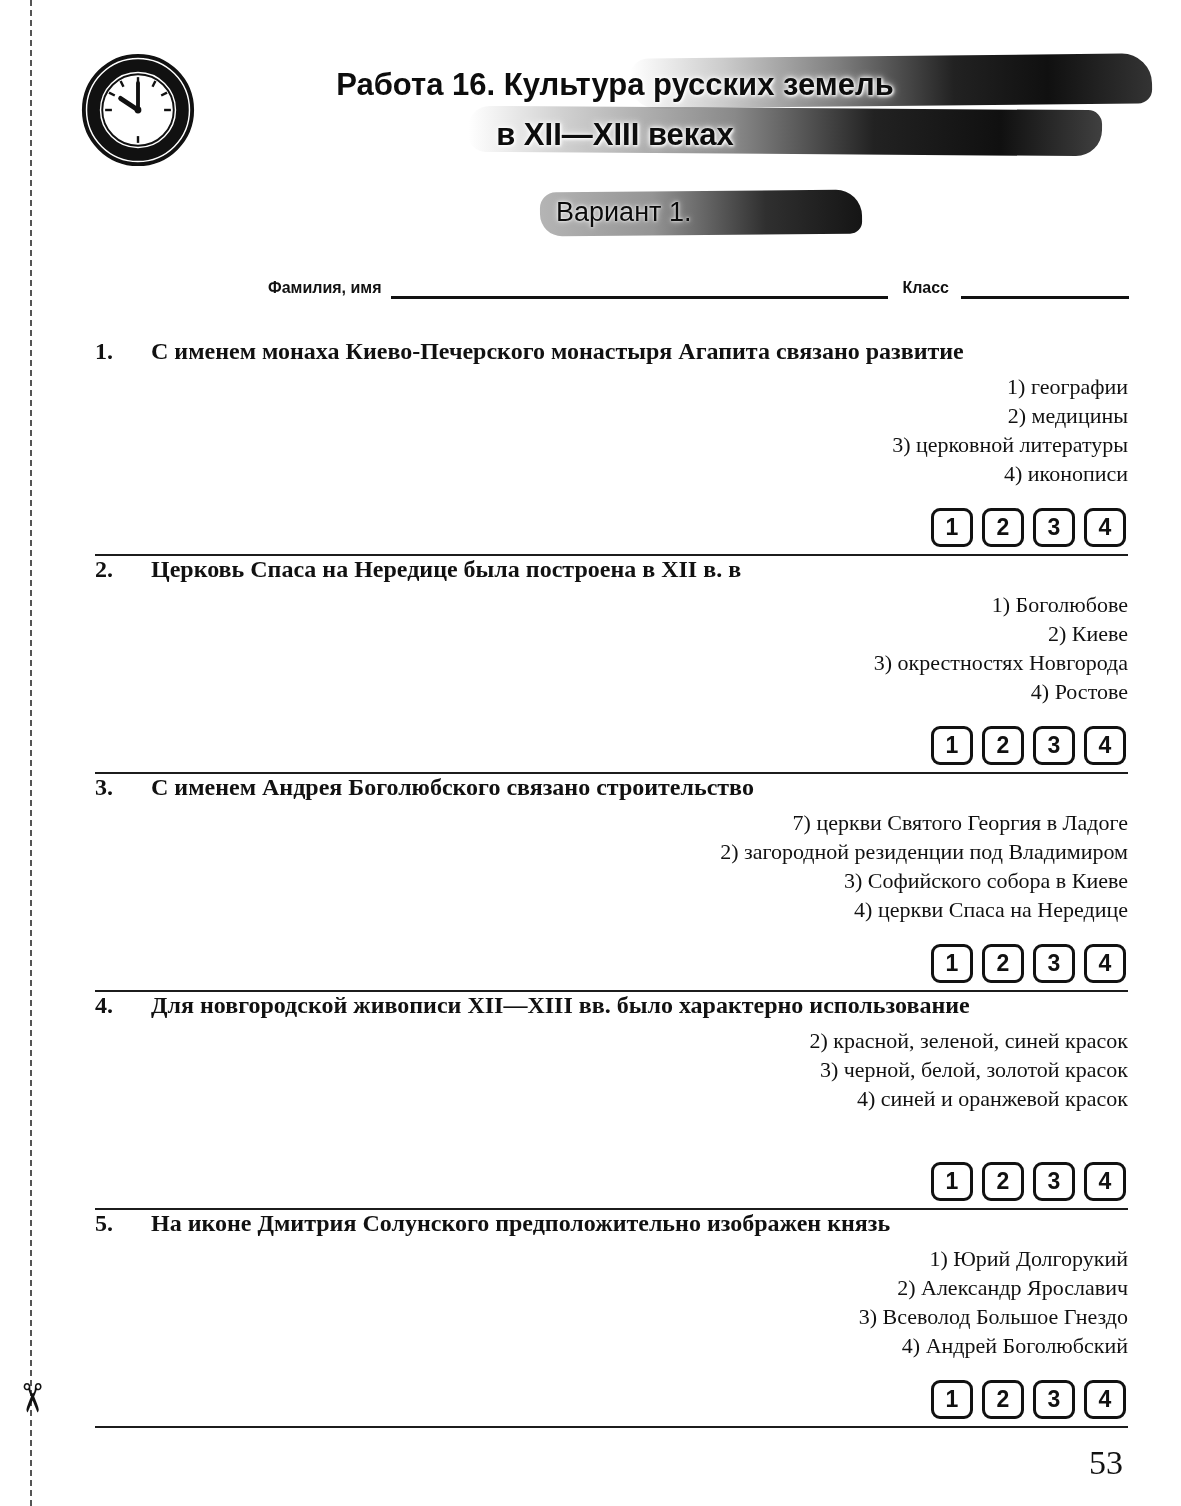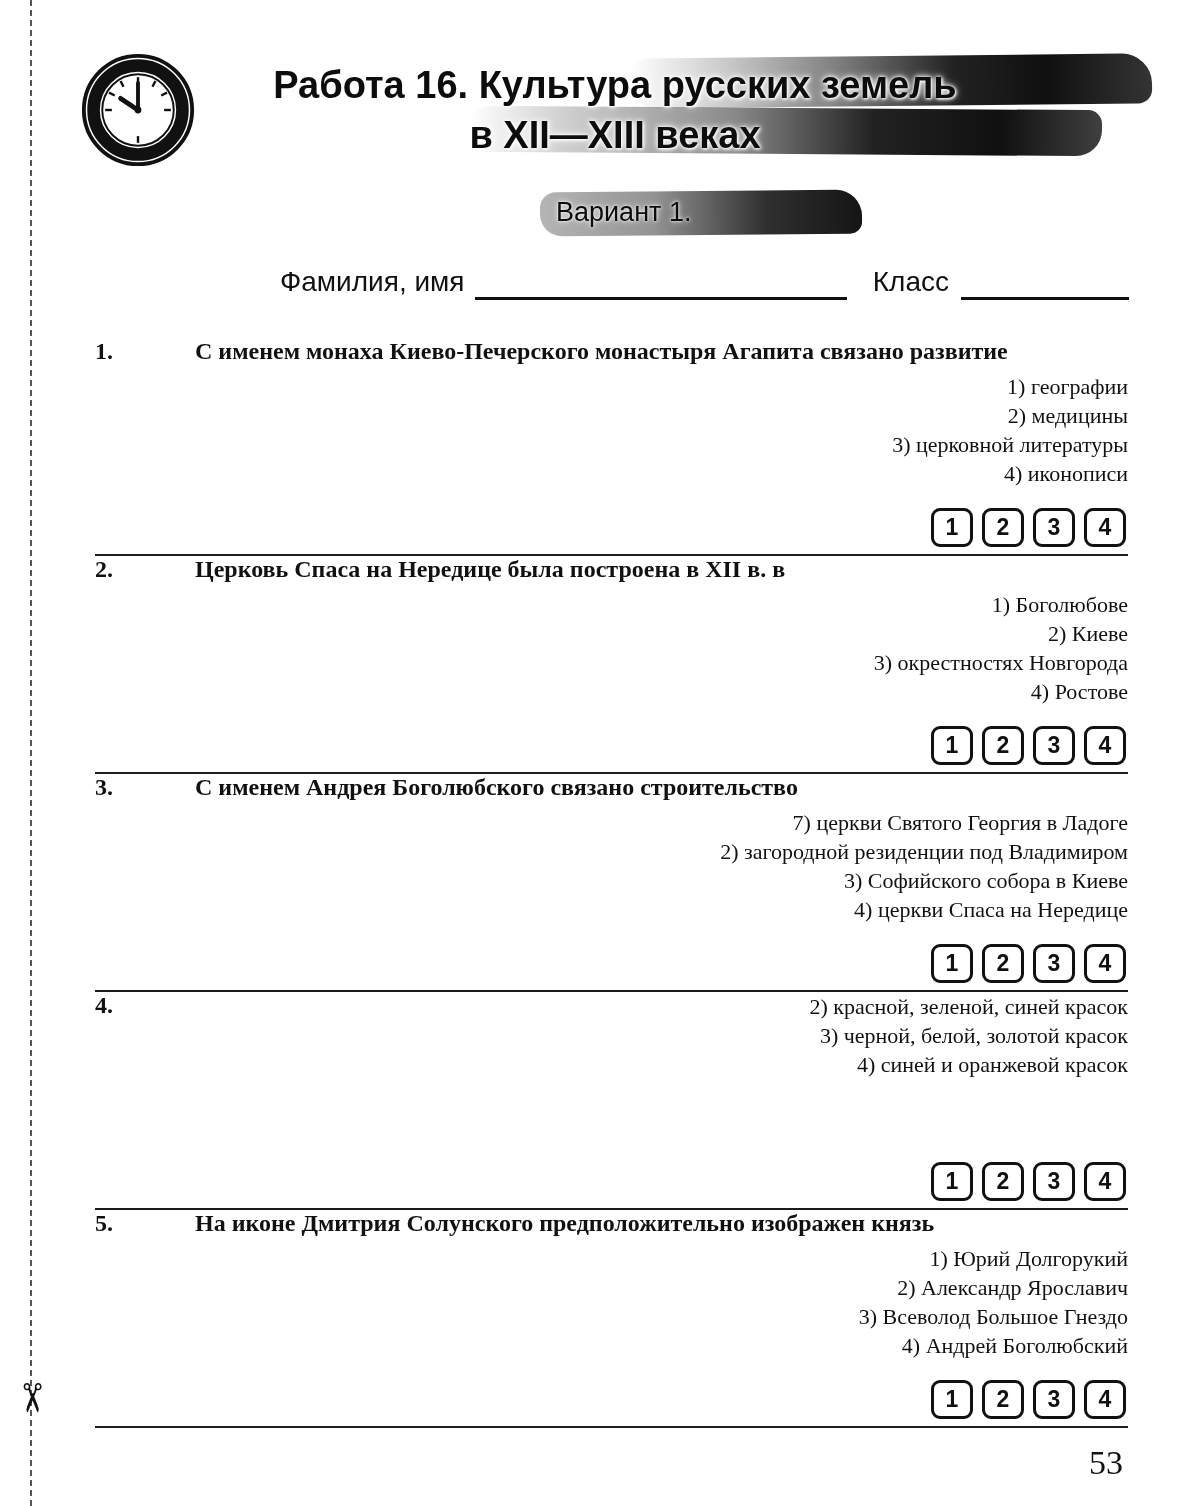--- a/index.html
+++ b/index.html
@@ -21,44 +21,44 @@
   .smear{position:absolute;pointer-events:none;}
   .smear-1{left:630px;top:56px;width:522px;height:50px;border-radius:18px 30px 14px 26px;
     background:linear-gradient(90deg, rgba(20,20,20,0) 0%, rgba(20,20,20,0.22) 18%, rgba(20,20,20,0.55) 40%, rgba(15,15,15,0.92) 62%, #101010 80%, rgba(16,16,16,0.85) 100%);
     transform:rotate(-0.6deg);}
   .smear-2{left:468px;top:108px;width:634px;height:46px;border-radius:22px 14px 26px 18px;
     background:linear-gradient(90deg, rgba(20,20,20,0) 0%, rgba(20,20,20,0.20) 15%, rgba(20,20,20,0.5) 42%, rgba(15,15,15,0.92) 64%, #101010 84%, rgba(16,16,16,0.8) 100%);
     transform:rotate(0.4deg);}
   .title-block{position:absolute;left:250px;top:60px;width:730px;text-align:center;}
   .title-block h1{
     margin:0;font-family:"Liberation Sans",sans-serif;font-weight:700;
-    font-size:38px;line-height:50px;color:#0d0d0d;
+    font-size:31px;line-height:50px;color:#0d0d0d;
     text-shadow:0 0 4px #fff,0 0 8px #fff,1px 1px 3px #fff;
   }
   
   .smear-variant{left:540px;top:191px;width:322px;height:44px;border-radius:16px 26px 12px 22px;
     background:linear-gradient(90deg, rgba(90,90,90,0.45) 0%, rgba(60,60,60,0.55) 35%, rgba(25,25,25,0.9) 70%, #151515 100%);
     transform:rotate(-0.5deg);}
   .variant-label{
     position:absolute;left:556px;top:197px;
     font-family:"Liberation Sans",sans-serif;font-weight:400;font-size:27px;color:#0b0b0b;
     text-shadow:0 0 3px #fff,0 0 6px rgba(255,255,255,.85);
   }
   
   .form-line{position:absolute;left:268px;right:52px;top:266px;display:flex;align-items:flex-end;}
-  .form-label{font-family:"Liberation Sans",sans-serif;font-weight:400;font-size:28px;white-space:nowrap;padding-bottom:2px;margin-left:12px;}
+  .form-label{font-family:"Liberation Sans",sans-serif;font-weight:700;font-size:16px;white-space:nowrap;padding-bottom:2px;}
   .blank{border-bottom:3px solid #111;height:30px;display:inline-block;}
   .name-blank{flex:1;margin:0 14px 0 10px;}
   .class-blank{width:168px;margin-left:12px;}
   
   .questions{position:absolute;left:95px;right:53px;top:338px;}
   .question{height:218px;display:flex;flex-direction:column;}
   .q-row{display:flex;align-items:flex-start;}
   .q-num{flex:0 0 56px;font-size:24px;font-weight:700;}
-  .q-body{flex:1;margin-left:44px;}
+  .q-body{flex:1;}
   .q-text{font-size:24px;font-weight:700;margin:0 0 7px;}
   .q-option{font-size:22px;line-height:29px;text-align:right;}
   .answer-boxes{display:flex;justify-content:flex-end;gap:9px;margin-top:auto;margin-bottom:7px;padding-right:2px;}
   .abox{
     width:36px;height:33px;border:3px solid #111;border-radius:9px;background:#fff;
     display:flex;align-items:center;justify-content:center;
     font-family:"Liberation Sans",sans-serif;font-weight:700;font-size:23px;
   }
   .divider{border:none;border-top:2px solid #1c1c1c;margin:0;}
   
@@ -174,20 +174,21 @@
         <div class="abox">3</div>
         <div class="abox">4</div>
       </div>
       <hr class="divider">
     </section>
 
     <section class="question">
       <div class="q-row">
         <div class="q-num">4.</div>
         <div class="q-body">
+          <div class="q-text">Для новгородской живописи XII—XIII вв. было характерно использование</div>
           <div class="q-option">2) красной, зеленой, синей красок</div>
           <div class="q-option">3) черной, белой, золотой красок</div>
           <div class="q-option">4) синей и оранжевой красок</div>
         </div>
       </div>
       <div class="answer-boxes">
         <div class="abox">1</div>
         <div class="abox">2</div>
         <div class="abox">3</div>
         <div class="abox">4</div>

